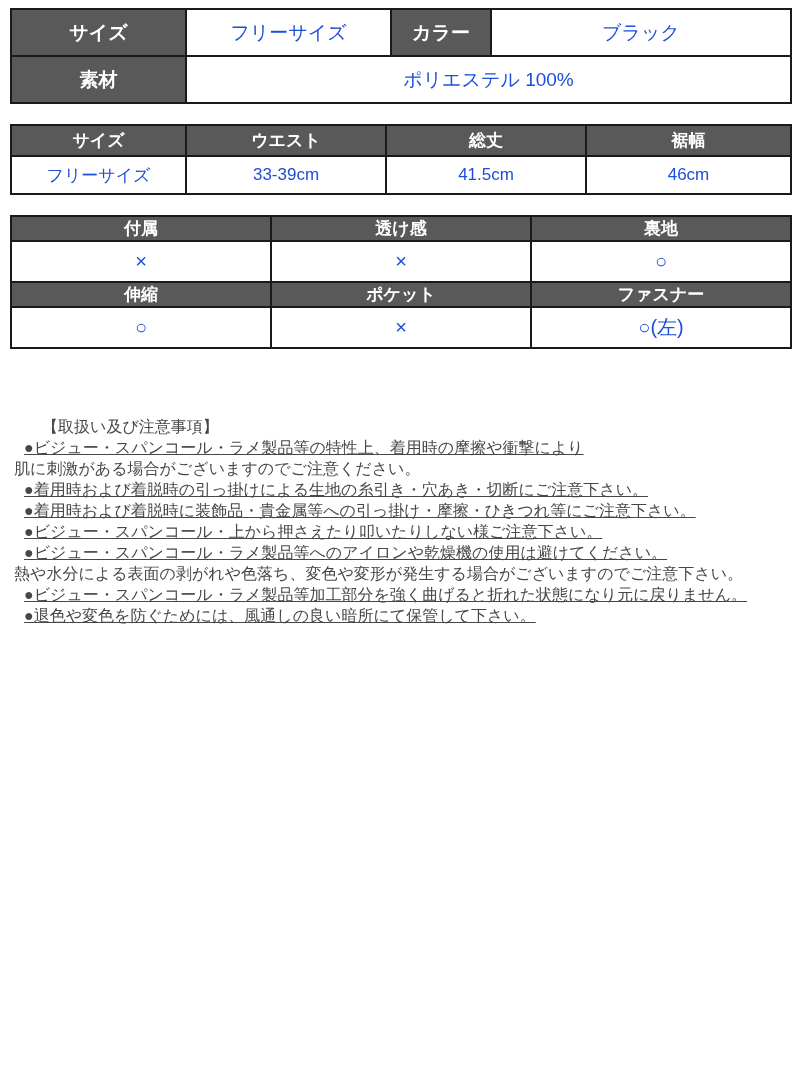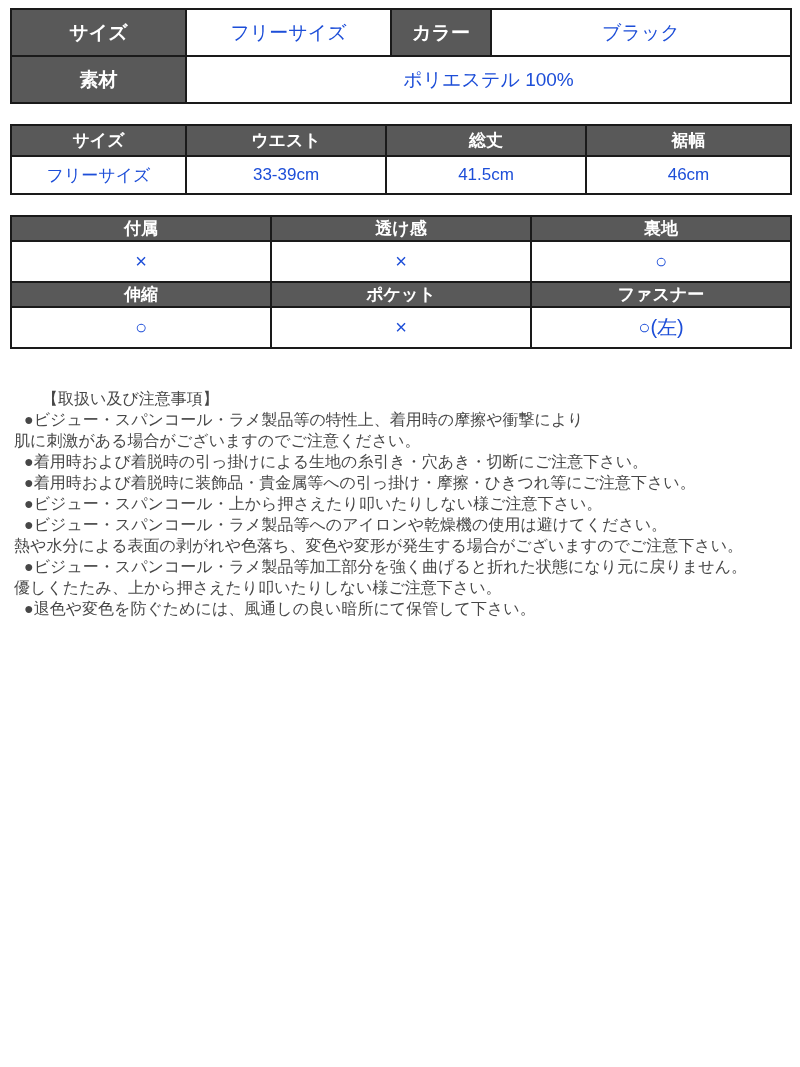--- a/index.html
+++ b/index.html
@@ -41,29 +41,29 @@
   .t2 { margin-bottom: 20px; }
   .t2 td.hd { height: 31px; font-size: 17px; }
   .t2 td.val { height: 38px; font-size: 17px; }
 
   
   .t3 td.hd { height: 23px; font-size: 17px; }
   .t3 td.val { height: 41px; font-size: 20px; }
 
   
   .notes {
-    margin-top: 39px;
+    margin-top: 67px;
     padding-left: 4px;
     color: #474747;
     font-size: 16px;
     line-height: 21px;
   }
   .note-line { white-space: nowrap; }
   .note-title { padding-left: 28px; }
-  .note-bullet { padding-left: 10px; }
+  .note-bullet { padding-left: 10px; text-decoration: underline; }
   .note-cont { padding-left: 0; }
 </style>
 </head>
 <body>
 
 <div class="page">
 
   <table class="spec t1">
     <colgroup>
       <col style="width:175px">
@@ -141,17 +141,16 @@
   <div class="notes">
     <div class="note-line note-title">【取扱い及び注意事項】</div>
     <div class="note-line note-bullet">●ビジュー・スパンコール・ラメ製品等の特性上、着用時の摩擦や衝撃により</div>
     <div class="note-line note-cont">肌に刺激がある場合がございますのでご注意ください。</div>
     <div class="note-line note-bullet">●着用時および着脱時の引っ掛けによる生地の糸引き・穴あき・切断にご注意下さい。</div>
     <div class="note-line note-bullet">●着用時および着脱時に装飾品・貴金属等への引っ掛け・摩擦・ひきつれ等にご注意下さい。</div>
     <div class="note-line note-bullet">●ビジュー・スパンコール・上から押さえたり叩いたりしない様ご注意下さい。</div>
     <div class="note-line note-bullet">●ビジュー・スパンコール・ラメ製品等へのアイロンや乾燥機の使用は避けてください。</div>
     <div class="note-line note-cont">熱や水分による表面の剥がれや色落ち、変色や変形が発生する場合がございますのでご注意下さい。</div>
     <div class="note-line note-bullet">●ビジュー・スパンコール・ラメ製品等加工部分を強く曲げると折れた状態になり元に戻りません。</div>
-    <div class="note-line note-cont">優しくたたみ、上から押さえたり叩いたりしない様ご注意下さい。</div>
     <div class="note-line note-bullet">●退色や変色を防ぐためには、風通しの良い暗所にて保管して下さい。</div>
   </div>
 
 </div>
 
 </body></html>

